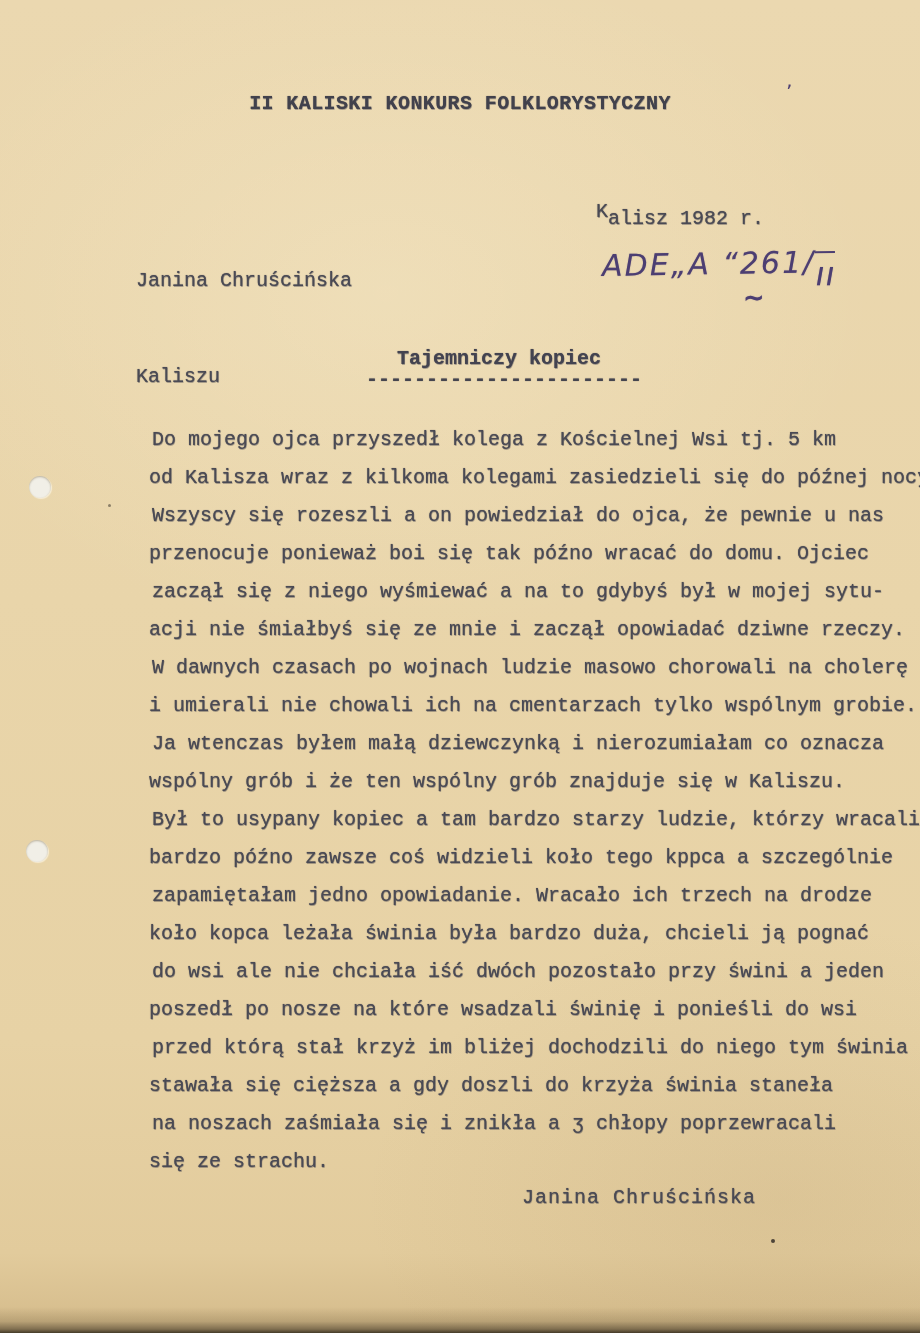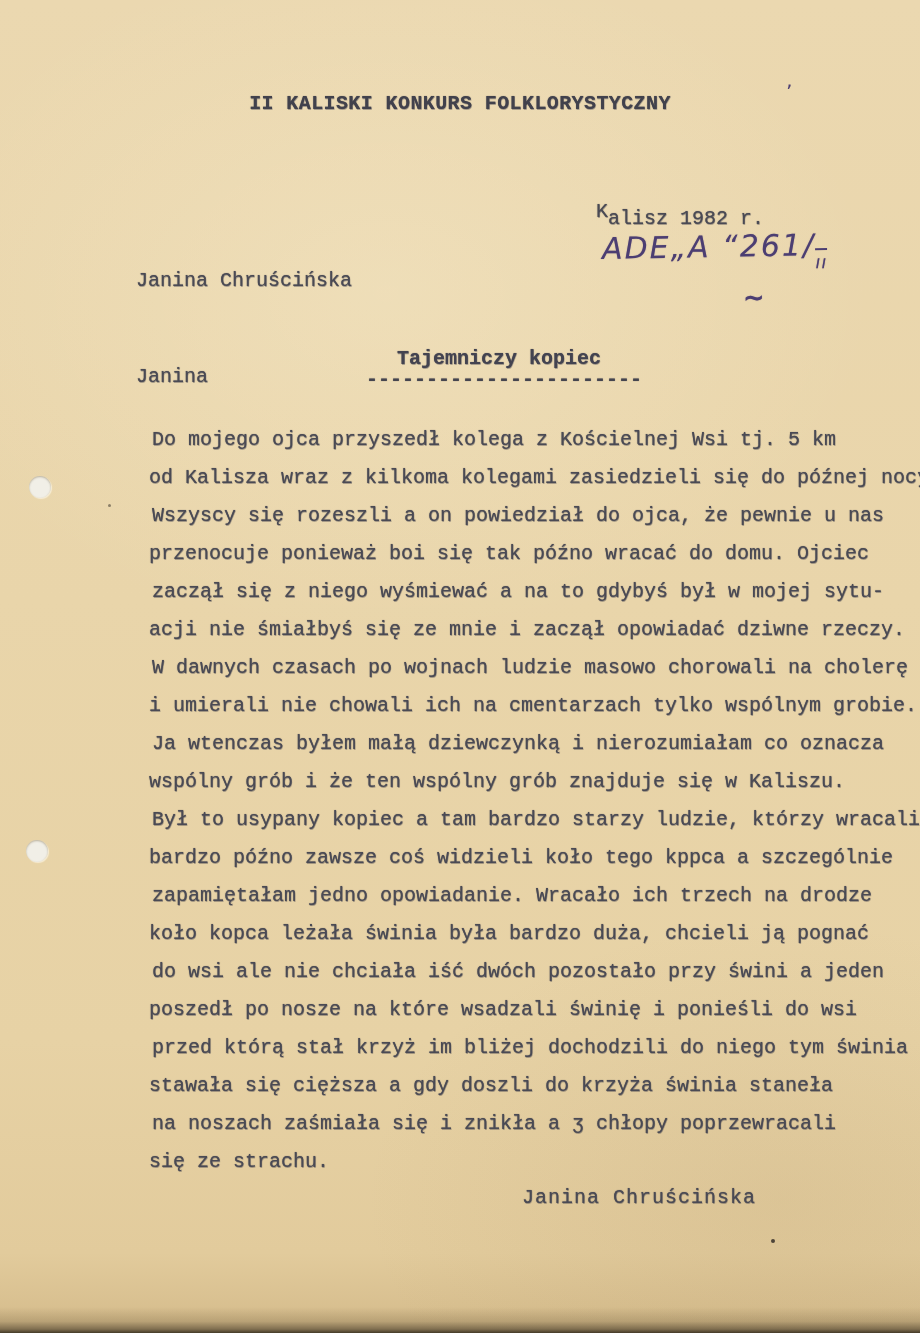--- a/index.html
+++ b/index.html
@@ -33,21 +33,21 @@
   .annotation{
     position:absolute;left:602px;top:229px;
     font-family:"DejaVu Sans","Liberation Sans",sans-serif;
     font-style:italic;font-size:30px;letter-spacing:2px;
     color:#4c3e72;text-shadow:0 0 1px rgba(76,62,114,0.5);
     transform:rotate(-1deg);white-space:pre;
   }
   .annotation .sub{
     display:inline-block;transform:translateY(13px);
     border-top:2px solid currentColor;padding-top:1px;
-    font-size:18px;letter-spacing:1px;
+    font-size:33px;letter-spacing:1px;margin-top:11px;
   }
   .annotation .tilde{
     position:absolute;left:140px;top:54px;font-size:26px;font-weight:bold;
   }
   .pen-tick{
     position:absolute;left:786px;top:80px;color:#4c3e72;
     font-size:20px;font-family:"DejaVu Sans",sans-serif;
   }
   .story-title{position:absolute;left:397px;top:347px;font-weight:bold;color:#434350;text-align:center;}
   .story-underline{
@@ -75,21 +75,21 @@
 </style>
 </head>
 <body>
 
 <div class="paper">
 
   <div class="tw title t1">II KALISKI KONKURS FOLKLORYSTYCZNY</div>
 
   <div class="tw sender">
     <div>Janina Chruścińska</div>
-    <div>Janina</div>
+    <div>Kaliszu</div>
   </div>
 
   <div class="tw dateline"><span class="cap">K</span><span class="rest">alisz 1982 r.</span></div>
 
   <div class="annotation"><span>ADE„A “261/</span><span class="sub">ıı</span><span class="tilde">~</span></div>
 
   <div class="pen-tick">ʼ</div>
 
   <div class="tw story-title">Tajemniczy kopiec</div>
   <div class="tw story-underline">-----------------------</div>

